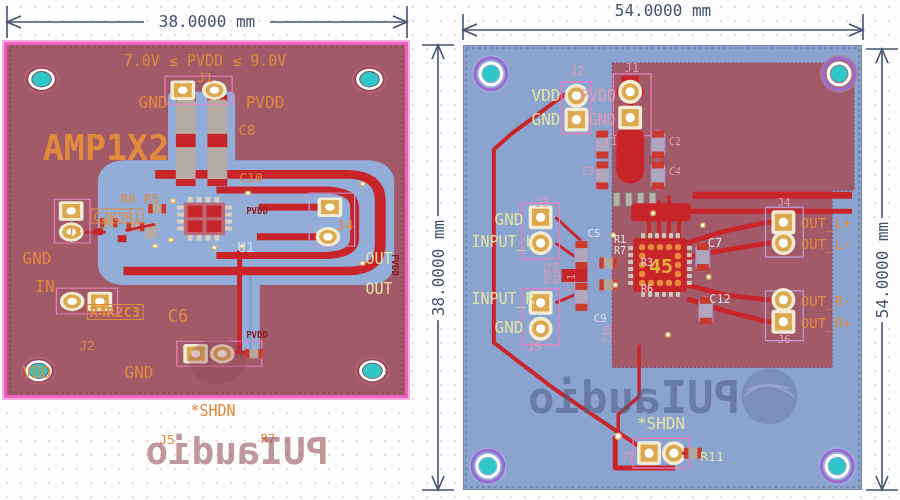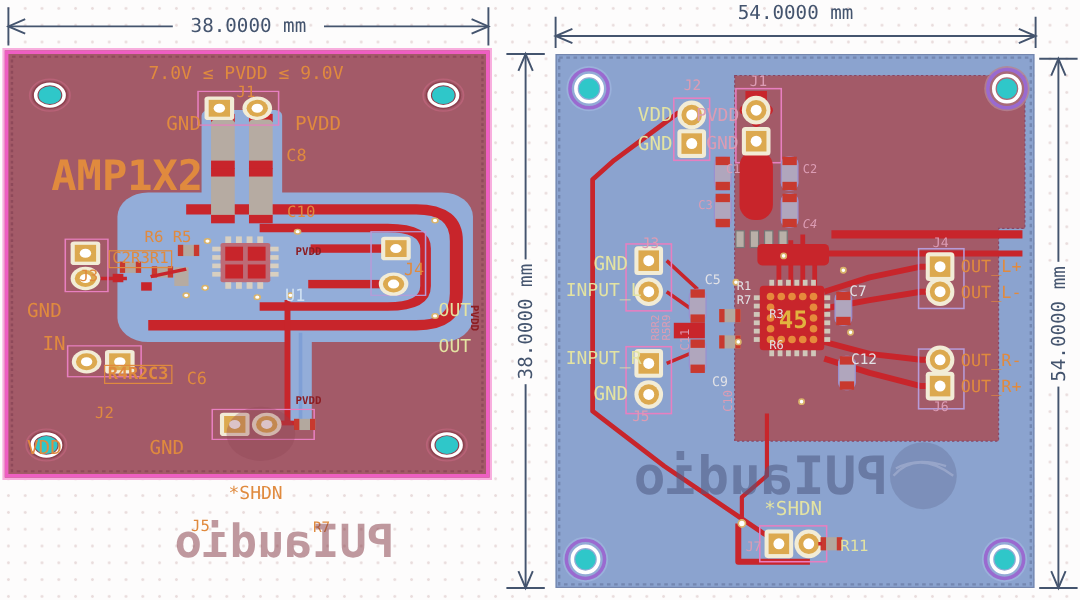--- a/index.html
+++ b/index.html
@@ -248,21 +248,21 @@
         <span class="pcb-label silk-orange" style="left: 258px; top: 58px; font-size: 16px; transform: translate(-50%, -50%);">PVDD</span>
         <span class="pcb-label silk-orange" style="left: 240px; top: 85px; font-size: 14px; transform: translate(-50%, -50%);">C8</span>
         <span class="pcb-label silk-orange" style="left: 244px; top: 132px; font-size: 13px; transform: translate(-50%, -50%);">C10</span>
         <span class="pcb-label silk-orange" style="left: 99px; top: 103px; font-size: 35px; font-weight: bold; transform: translate(-50%, -50%);">AMP1X2</span>
         <span class="pcb-label silk-orange" style="left: 133px; top: 153px; font-size: 13px; transform: translate(-50%, -50%);">R6 R5</span>
         <span class="pcb-label silk-orange boxed" style="left: 110px; top: 171px; font-size: 13px; transform: translate(-50%, -50%);">C2R3R1</span>
         <span class="pcb-label silk-orange" style="left: 67px; top: 186px; font-size: 13px; transform: translate(-50%, -50%);">J3</span>
         <span class="pcb-label silk-orange" style="left: 30px; top: 214px; font-size: 16px; transform: translate(-50%, -50%);">GND</span>
         <span class="pcb-label silk-orange" style="left: 38px; top: 242px; font-size: 16px; transform: translate(-50%, -50%);">IN</span>
         <span class="pcb-label silk-orange boxed" style="left: 108px; top: 267px; font-size: 14px; transform: translate(-50%, -50%); font-weight: bold;">R4R2C3</span>
-        <span class="pcb-label silk-orange" style="left: 157px; top: 271px; font-size: 14px; transform: translate(-50%, -50%);">C6</span>
+        <span class="pcb-label silk-orange" style="left: 171px; top: 271px; font-size: 17px; transform: translate(-50%, -50%);">C6</span>
         <span class="pcb-label silk-blue" style="left: 239px; top: 202px; font-size: 14px; transform: translate(-50%, -50%);">U1</span>
         <span class="pcb-label silk-orange" style="left: 338px; top: 180px; font-size: 14px; transform: translate(-50%, -50%);">J4</span>
         <span class="pcb-label silk-yellow" style="left: 372px; top: 214px; font-size: 15px; transform: translate(-50%, -50%);">OUT</span>
         <span class="pcb-label silk-yellow" style="left: 372px; top: 244px; font-size: 15px; transform: translate(-50%, -50%);">OUT</span>
         <span class="pcb-label silk-net" style="left: 250px; top: 166px; font-size: 9px; transform: translate(-50%, -50%);">PVDD</span>
         <span class="pcb-label silk-net" style="left: 250px; top: 290px; font-size: 9px; transform: translate(-50%, -50%);">PVDD</span>
         <span class="pcb-label silk-net" style="left: 387px; top: 220px; font-size: 9px; transform: translate(-50%, -50%) rotate(90deg);">PVDD</span>
         <span class="pcb-label silk-orange" style="left: 80px; top: 300px; font-size: 13px; transform: translate(-50%, -50%);">J2</span>
         <span class="pcb-label silk-orange" style="left: 30px; top: 328px; font-size: 16px; transform: translate(-50%, -50%);">VDD</span>
         <span class="pcb-label silk-orange" style="left: 132px; top: 328px; font-size: 16px; transform: translate(-50%, -50%);">GND</span>
@@ -482,21 +482,21 @@
     <div class="labels-layer">
         <span class="pcb-label silk-pink" style="left: 113px; top: 25px; font-size: 12px; transform: translate(-50%, -50%);">J2</span>
         <span class="pcb-label silk-yellow" style="left: 82px; top: 50px; font-size: 16px; transform: translate(-50%, -50%);">VDD</span>
         <span class="pcb-label silk-yellow" style="left: 82px; top: 74px; font-size: 16px; transform: translate(-50%, -50%);">GND</span>
         <span class="pcb-label silk-pink" style="left: 134px; top: 50px; font-size: 15px; transform: translate(-50%, -50%);">PVDD</span>
         <span class="pcb-label silk-pink" style="left: 138px; top: 74px; font-size: 15px; transform: translate(-50%, -50%);">GND</span>
         <span class="pcb-label silk-pink" style="left: 168px; top: 22px; font-size: 12px; transform: translate(-50%, -50%);">J1</span>
         <span class="pcb-label silk-pink" style="left: 124px; top: 96px; font-size: 10px; transform: translate(-50%, -50%); margin-left: 23px;">C1</span>
         <span class="pcb-label silk-pink" style="left: 211px; top: 96px; font-size: 10px; transform: translate(-50%, -50%);">C2</span>
         <span class="pcb-label silk-pink" style="left: 124px; top: 126px; font-size: 10px; transform: translate(-50%, -50%);">C3</span>
-        <span class="pcb-label silk-pink" style="left: 211px; top: 142px; font-size: 10px; transform: translate(-50%, -50%); font-style: italic;">C4</span>
+        <span class="pcb-label silk-pink" style="left: 211px; top: 126px; font-size: 10px; transform: translate(-50%, -50%); font-style: italic;">C4</span>
         <span class="pcb-label silk-pink" style="left: 78px; top: 157px; font-size: 12px; transform: translate(-50%, -50%);">J3</span>
         <span class="pcb-label silk-yellow" style="left: 45px; top: 174px; font-size: 16px; transform: translate(-50%, -50%);">GND</span>
         <span class="pcb-label silk-yellow" style="left: 39px; top: 196px; font-size: 15px; transform: translate(-50%, -50%);">INPUT_L</span>
         <span class="pcb-label silk-yellow" style="left: 39px; top: 253px; font-size: 15px; transform: translate(-50%, -50%);">INPUT_R</span>
         <span class="pcb-label silk-yellow" style="left: 45px; top: 282px; font-size: 16px; transform: translate(-50%, -50%);">GND</span>
         <span class="pcb-label silk-pink" style="left: 70px; top: 301px; font-size: 12px; transform: translate(-50%, -50%);">J5</span>
         <span class="pcb-label silk-pink" style="left: 84px; top: 227px; font-size: 9px; transform: translate(-50%, -50%) rotate(-90deg);">R8R2</span>
         <span class="pcb-label silk-pink" style="left: 93px; top: 227px; font-size: 9px; transform: translate(-50%, -50%) rotate(-90deg);">R5R9</span>
         <span class="pcb-label silk-pale" style="left: 130px; top: 187px; font-size: 11px; transform: translate(-50%, -50%);">C5</span>
         <span class="pcb-label silk-pale" style="left: 156px; top: 194px; font-size: 10px; transform: translate(-50%, -50%);">R1</span>

